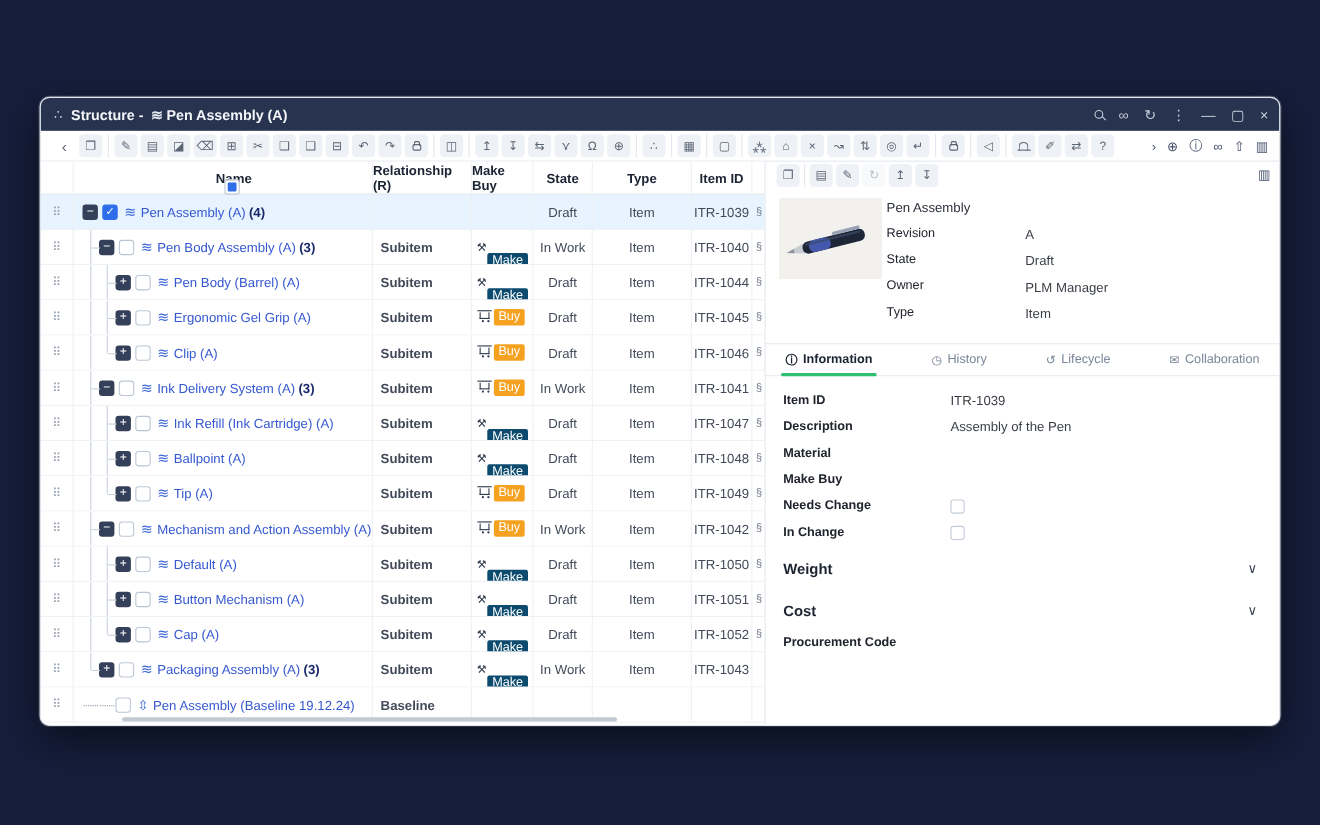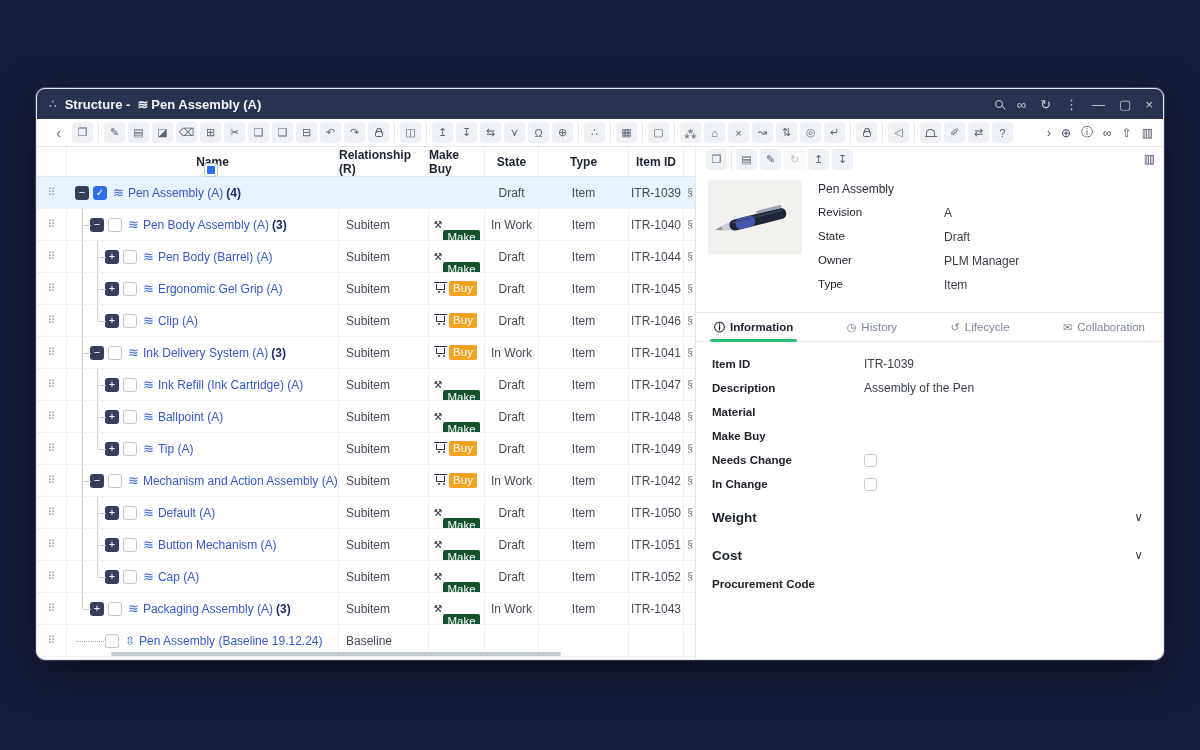--- a/index.html
+++ b/index.html
@@ -39,21 +39,21 @@
   
   .thead { height:30px; display:flex; flex:none; border-bottom:1px solid #dde4ec; background:#fff; }
   .thead .hc { font-size:12px; font-weight:bold; color:#1c2434; display:flex; align-items:center;
     justify-content:center; border-right:1px solid #eef1f5; }
   .rows { flex:1; overflow:hidden; }
   .trow { height:32px; display:flex; border-bottom:1px solid #eef1f6; background:#fff; font-size:12px; color:#424a59; }
   .trow.selected { background:#e7f3fe; }
   .cell { display:flex; align-items:center; justify-content:center; border-right:1px solid #eef1f5; overflow:hidden; }
   .c-handle { width:30px; flex:none; color:#97a1b2; font-size:11px; }
   .c-name  { width:272px; flex:none; justify-content:flex-start; padding-left:8px; position:relative; }
-  .c-rel   { width:90px;  flex:none; justify-content:flex-start; padding-left:7px; }
+  .c-rel   { width:90px;  flex:none; justify-content:flex-start; padding-left:7px;font-weight:bold; }
   .c-mb    { width:56px;  flex:none; }
   .c-state { width:54px;  flex:none; }
   .c-type  { width:90px;  flex:none; }
   .c-id    { width:55px;  flex:none; }
   .c-clip  { width:12px;  flex:none; border-right:none; color:#6d7789; font-size:10px; }
 
   .hdr-check { position:absolute; left:28px; top:8px; }
   .c-name.hc { justify-content:center; padding-left:0; }
 
   .tunit { width:15px; align-self:stretch; position:relative; flex:none; }
@@ -70,40 +70,40 @@
   .cbx.ind { position:relative; }
   .cbx.ind::after { content:""; position:absolute; left:2px; top:2px; width:8px; height:8px; background:#2e6ee8; border-radius:1px; }
   .obj-icon { color:#3b66d6; font-size:13px; margin-right:4px; flex:none; }
   .obj-icon.baseline { font-size:12px; }
   .nm { color:#3558cf; white-space:nowrap; cursor:pointer; }
   .nm b { color:#1b2a6b; margin-left:3px; }
 
   .badge { display:flex; align-items:center; }
   .badge .tool-glyph { color:#2f3a4c; font-size:10px; margin-right:1px; }
   .badge .bt { color:#fff; font-size:11.5px; padding:1px 4px 2px; border-radius:2px; }
-  .badge.make .bt { background:#14532d;margin-top:26px; }
+  .badge.make .bt { background:#0c4a6e;margin-top:26px; }
   .badge.buy  .bt { background:#f6a221; }
 
   .css-cart{display:inline-block;width:9px;height:6px;border:1.3px solid #2f3a4c;border-top:none;position:relative;margin-right:4px;margin-top:-3px}
   .css-cart::before{content:"";position:absolute;top:-2.5px;left:-3px;width:13px;border-top:1.3px solid #2f3a4c}
   .css-cart::after{content:"";position:absolute;left:1px;bottom:-4px;width:2px;height:2px;border-radius:50%;background:#2f3a4c;box-shadow:5px 0 0 #2f3a4c}
 
   .css-lock{display:inline-block;width:8px;height:6px;border:1.3px solid currentColor;border-radius:1.5px;position:relative;margin-top:3px}
   .css-lock::before{content:"";position:absolute;left:.8px;top:-4.5px;width:4px;height:4px;border:1.3px solid currentColor;border-bottom:none;border-radius:3px 3px 0 0}
   .css-bell{display:inline-block;width:9px;height:8px;border:1.3px solid currentColor;border-bottom:none;border-radius:5px 5px 1px 1px;position:relative;margin-top:1px}
   .css-bell::after{content:"";position:absolute;left:-2.5px;right:-2.5px;bottom:0;border-top:1.3px solid currentColor}
   .css-search{display:inline-block;width:8px;height:8px;border:1.5px solid currentColor;border-radius:50%;position:relative}
   .css-search::after{content:"";position:absolute;width:5px;border-top:1.5px solid currentColor;transform:rotate(45deg);right:-4px;bottom:-1px}
   .hscroll { position:absolute; left:74px; bottom:3px; width:450px; height:4px; border-radius:2px; background:#c3cad3; z-index:4; }
 
   
   .p-toolbar { height:25px; display:flex; align-items:center; padding:0 8px 0 6px; flex:none; border-bottom:1px solid transparent; }
   .p-toolbar .tb-group { padding:0 4px; }
   .p-cols { margin-left:auto; color:#44506a; font-size:12px; cursor:pointer; }
-  .p-header { display:flex; padding:8px 12px 10px; gap:16px; flex:none; }
+  .p-header { display:flex; padding:8px 12px 10px; gap:4px; flex:none; }
   .p-img { width:94px; height:74px; flex:none; border-radius:2px; overflow:hidden; }
   .p-head-fields { flex:1; font-size:12px; padding-top:2px; }
   .p-title { font-size:12px; color:#2a2f38; margin-bottom:10px; }
   .ph-row { display:flex; margin-bottom:10px; }
   .ph-row .lbl { width:126px; font-weight:normal; color:#20242c; font-size:11.5px; }
   .ph-row .val { color:#3a3f47; }
 
   .p-tabs { display:flex; align-items:stretch; height:30px; border-top:1px solid #e6ebf1; border-bottom:1px solid #e6ebf1;
     flex:none; padding:0 14px; justify-content:space-between; }
   .p-tab { display:flex; align-items:center; gap:5px; font-size:11.5px; color:#7a8699; cursor:pointer; position:relative; padding:0 4px; }

